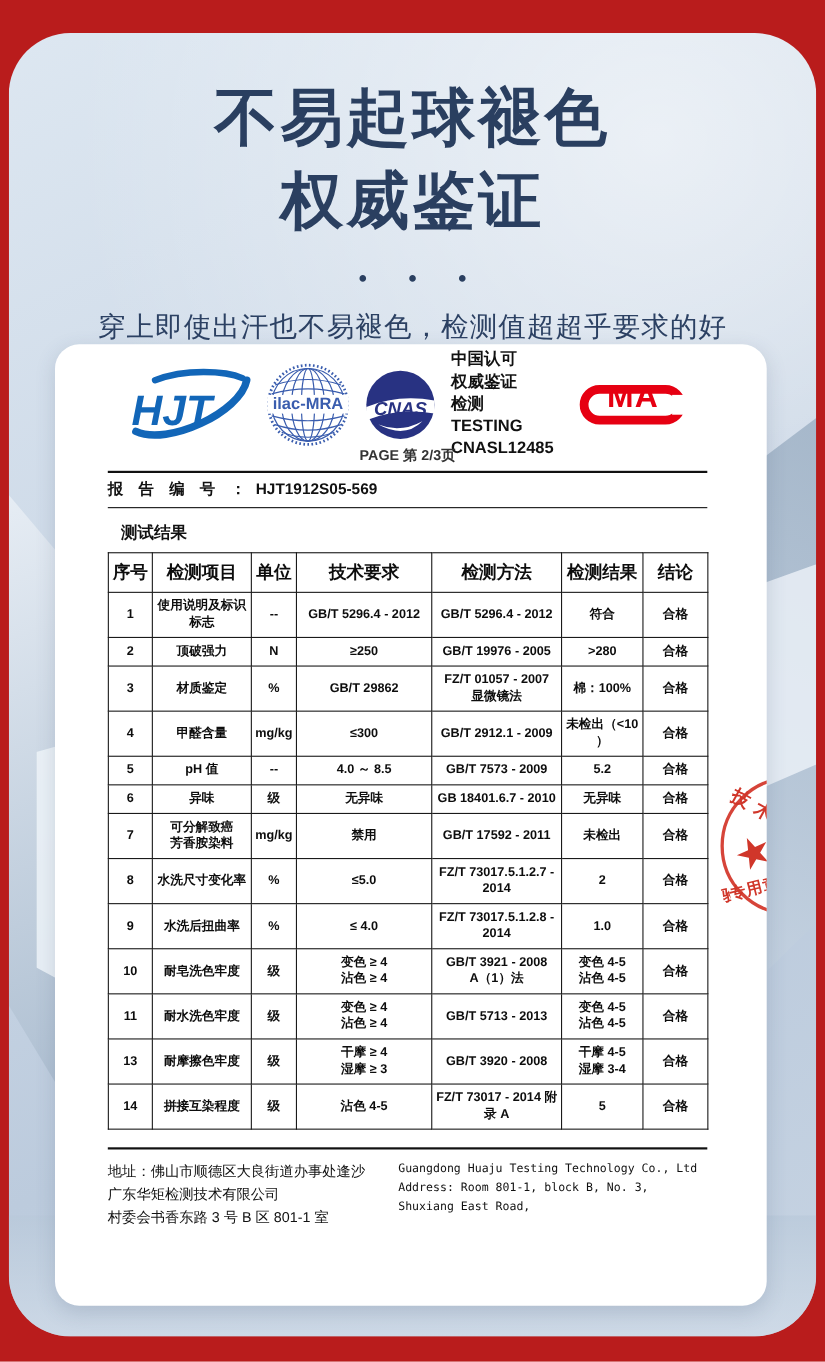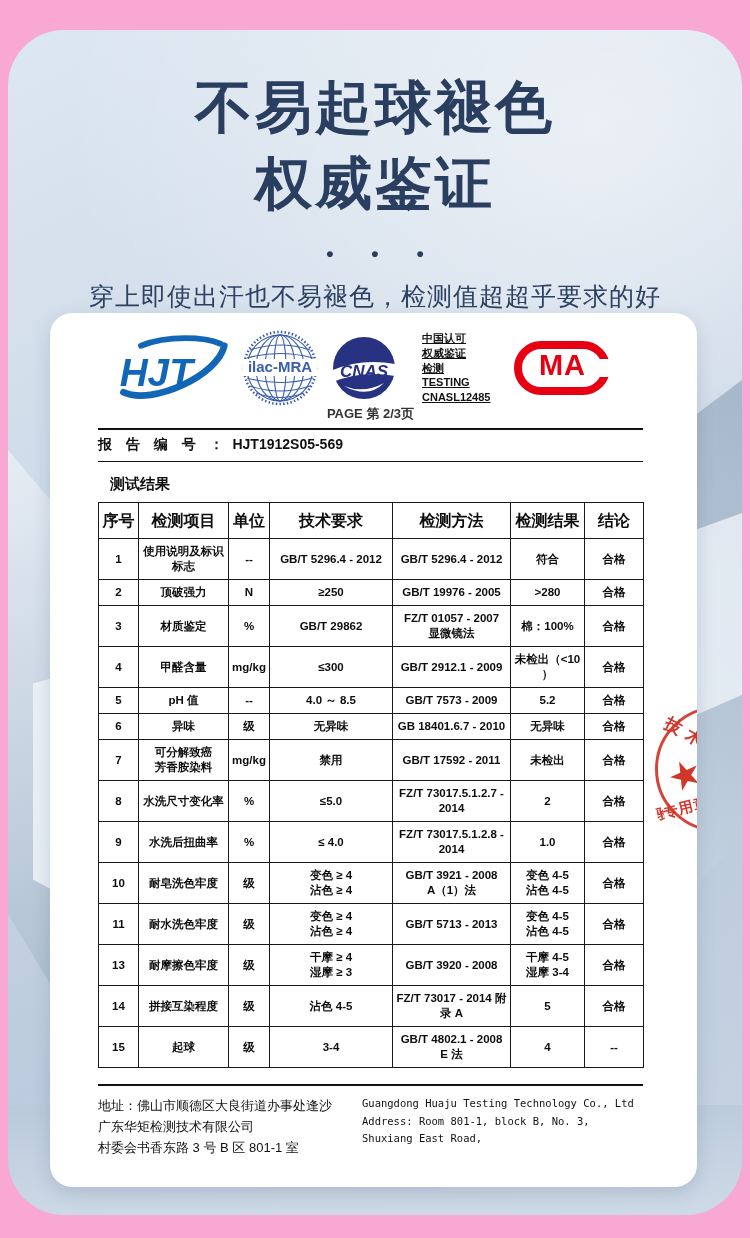--- a/index.html
+++ b/index.html
@@ -1,18 +1,18 @@
 <!DOCTYPE html>
 <html><head>
 <meta charset="utf-8">
 <style>
   * { margin:0; padding:0; box-sizing:border-box; }
   html,body { width:750px; height:1238px; background:#ffffff; overflow:hidden;
     font-family:"Liberation Sans", sans-serif; }
-  .page { position:relative; width:750px; height:1238px; background:#f9a8d4; }
+  .page { position:relative; width:750px; height:1238px; background:#b91c1c; }
 
   
   .panel { position:absolute; left:8px; top:30px; width:734px; height:1185px;
     border-radius:56px; overflow:hidden;
     background:
       radial-gradient(120% 70% at 80% 8%, rgba(255,255,255,.55), rgba(255,255,255,0) 60%),
       linear-gradient(155deg,#dde7f1 0%, #cedaE8 35%, #bccbdd 70%, #c6d3e2 100%); }
   .facet { position:absolute; }
   .facet-right { right:0; top:350px; width:185px; height:540px; opacity:.85;
     background:linear-gradient(200deg,#9eb1c5,#c9d6e4);
@@ -37,25 +37,25 @@
   
   .card { position:absolute; z-index:2; left:50px; top:313px; width:647px; height:874px;
     background:#ffffff; border-radius:22px; overflow:hidden; color:#111;
     box-shadow:0 6px 18px rgba(60,80,110,.18); }
   .card-inner { padding:14px 54px 0 48px; position:relative; }
 
   .logos-row { display:flex; align-items:center; margin-left:10px; height:82px; }
   .logo-hjt { width:126px; height:68px; flex:0 0 auto; }
   .logo-ilac { width:80px; height:80px; margin-left:6px; flex:0 0 auto; }
   .logo-cnas { width:64px; height:64px; margin-left:12px; flex:0 0 auto; }
-  .accred { margin-left:26px; font-size:11px; font-weight:700; line-height:1.35; color:#111;
-    white-space:nowrap;text-decoration:underline; }
-  .cma { position:relative; margin-left:24px; width:96px; height:54px;
+  .accred { margin-left:14px; font-size:15px; font-weight:700; line-height:1.35; color:#111;
+    white-space:nowrap; }
+  .cma { position:relative; margin-left:24px; width:96px; height:36px;
     border:8px solid #e60012; border-radius:27px;
-    display:flex; align-items:flex-start; justify-content:center; flex:0 0 auto; }
+    display:flex; align-items:flex-end; justify-content:center; flex:0 0 auto; }
   .cma-ma { color:#e60012; font-weight:900; font-size:29px; letter-spacing:1px; }
   .cma-notch { position:absolute; right:-11px; top:50%; transform:translateY(-50%);
     width:15px; height:18px; background:#ffffff; }
 
   .page-label { text-align:center; font-size:13px; font-weight:700; color:#333; margin-top:-4px; }
   .rule { border:none; border-top:2px solid #111; margin-top:5px; }
   .rule-thin { border:none; border-top:1.5px solid #111; margin-top:7px; }
   .report-row { margin-top:6px; font-size:14px; font-weight:700; color:#111; }
   .report-label { letter-spacing:5px; }
   .section-title { margin:13px 0 0 12px; font-size:15px; font-weight:800; color:#111; }
@@ -314,30 +314,20 @@
             <tr>
               <td>14</td>
               <td>拼接互染程度</td>
               <td>级</td>
               <td>沾色 4-5</td>
               <td>FZ/T 73017 - 2014 附
 录 A</td>
               <td>5</td>
               <td>合格</td>
             </tr>
-            <tr>
-              <td>15</td>
-              <td>起球</td>
-              <td>级</td>
-              <td>3-4</td>
-              <td>GB/T 4802.1 - 2008
-E 法</td>
-              <td>4</td>
-              <td>--</td>
-            </tr>
           </tbody>
       </table>
 
       <hr class="footer-rule">
 
       <div class="footer">
         <div class="footer-cn">
             <div>地址：佛山市顺德区大良街道办事处逢沙</div>
             <div>广东华矩检测技术有限公司</div>
             <div>村委会书香东路 3 号 B 区 801-1 室</div>

